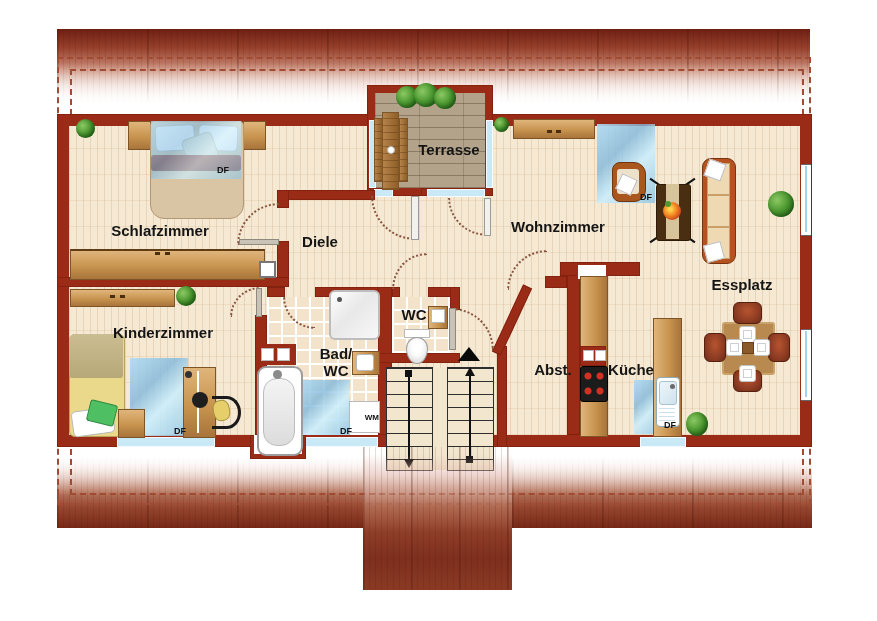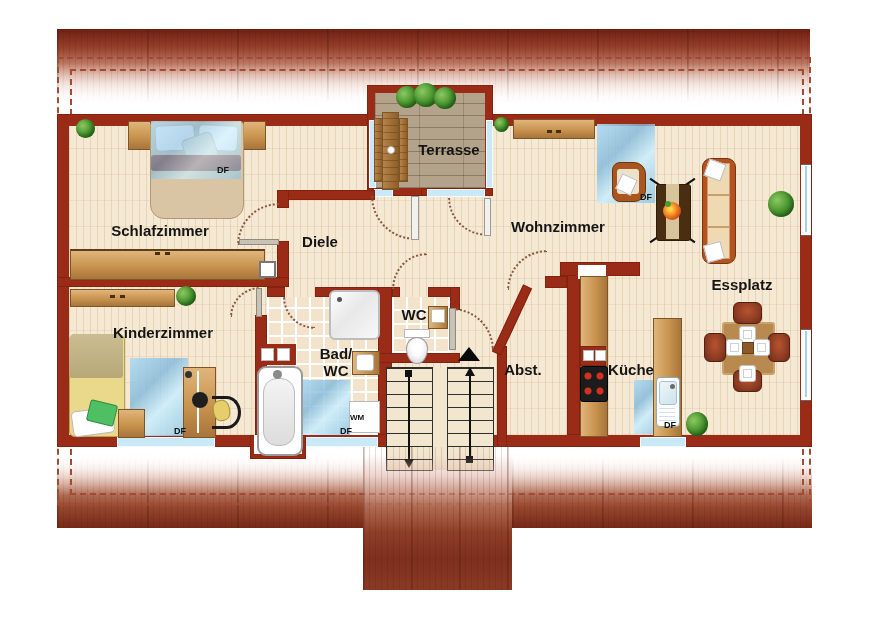--- a/index.html
+++ b/index.html
@@ -198,21 +198,21 @@
   <div class="abs" style="left:256px;top:344px;width:40px;height:21px;background:#9a2b16"></div>
   <div class="white" style="left:261px;top:348px;width:11px;height:11px"></div>
   <div class="white" style="left:277px;top:348px;width:11px;height:11px"></div>
   <div class="abs" style="left:257px;top:366px;width:42px;height:86px;background:#fff;border:2px solid #9c9c9c;border-radius:9px"></div>
   <div class="abs" style="left:263px;top:378px;width:30px;height:66px;background:linear-gradient(180deg,#f4f4f4,#dcdcdc);border:1px solid #bcbcbc;border-radius:14px"></div>
   <div class="abs" style="left:273px;top:370px;width:9px;height:9px;background:#8a8a8a;border-radius:50%"></div>
   <div class="abs" style="left:329px;top:290px;width:47px;height:46px;background:linear-gradient(135deg,#ffffff 0%,#e8e8e8 45%,#f8f8f8 100%);border:2px solid #bdbdbd;border-radius:6px"></div>
   <div class="abs" style="left:337px;top:297px;width:5px;height:5px;background:#555;border-radius:50%"></div>
   <div class="woodv" style="left:352px;top:351px;width:26px;height:22px"></div>
   <div class="white" style="left:356px;top:354px;width:16px;height:15px;border-radius:3px"></div>
-  <div class="white" style="left:349px;top:401px;width:29px;height:30px;display:flex;align-items:center;justify-content:flex-start">
+  <div class="white" style="left:349px;top:401px;width:29px;height:30px;display:flex;align-items:center;justify-content:flex-end">
     <span class="slabel" style="position:static;font-size:8px">WM</span>
   </div>
   <div class="white" style="left:404px;top:329px;width:24px;height:7px"></div>
   <div class="abs" style="left:406px;top:337px;width:20px;height:25px;background:#fff;border:1px solid #9c9c9c;border-radius:50% 50% 50% 50%/42% 42% 58% 58%;box-shadow:inset 0 -3px 6px rgba(0,0,0,.15)"></div>
   <div class="woodv" style="left:428px;top:306px;width:18px;height:21px"></div>
   <div class="white" style="left:431px;top:309px;width:12px;height:12px"></div>
 
   <div class="arc arc-tl" style="left:237px;top:203px;width:40px;height:40px"></div>
   <div class="leaf" style="left:239px;top:239px;width:38px;height:4px"></div>
   <div class="arc arc-tl" style="left:230px;top:287px;width:28px;height:28px"></div>
@@ -240,21 +240,21 @@
 
   <div class="rlabel" style="left:160px;top:231px">Schlafzimmer</div>
   <div class="rlabel" style="left:163px;top:333px">Kinderzimmer</div>
   <div class="rlabel" style="left:320px;top:242px">Diele</div>
   <div class="rlabel" style="left:449px;top:150px">Terrasse</div>
   <div class="rlabel" style="left:558px;top:227px">Wohnzimmer</div>
   <div class="rlabel" style="left:742px;top:285px">Essplatz</div>
   <div class="rlabel" style="left:336px;top:362px">Bad/
 WC</div>
   <div class="rlabel" style="left:414px;top:315px">WC</div>
-  <div class="rlabel" style="left:523px;top:370px">Abst.</div>
+  <div class="rlabel" style="left:553px;top:370px">Abst.</div>
   <div class="rlabel" style="left:631px;top:370px">Küche</div>
 
   <div class="slabel" style="left:217px;top:165px">DF</div>
   <div class="slabel" style="left:640px;top:192px">DF</div>
   <div class="slabel" style="left:174px;top:426px">DF</div>
   <div class="slabel" style="left:340px;top:426px">DF</div>
   <div class="slabel" style="left:664px;top:420px">DF</div>
 
   <div class="roof roof-col" style="left:363px;top:447px;width:149px;height:143px"></div>
 

